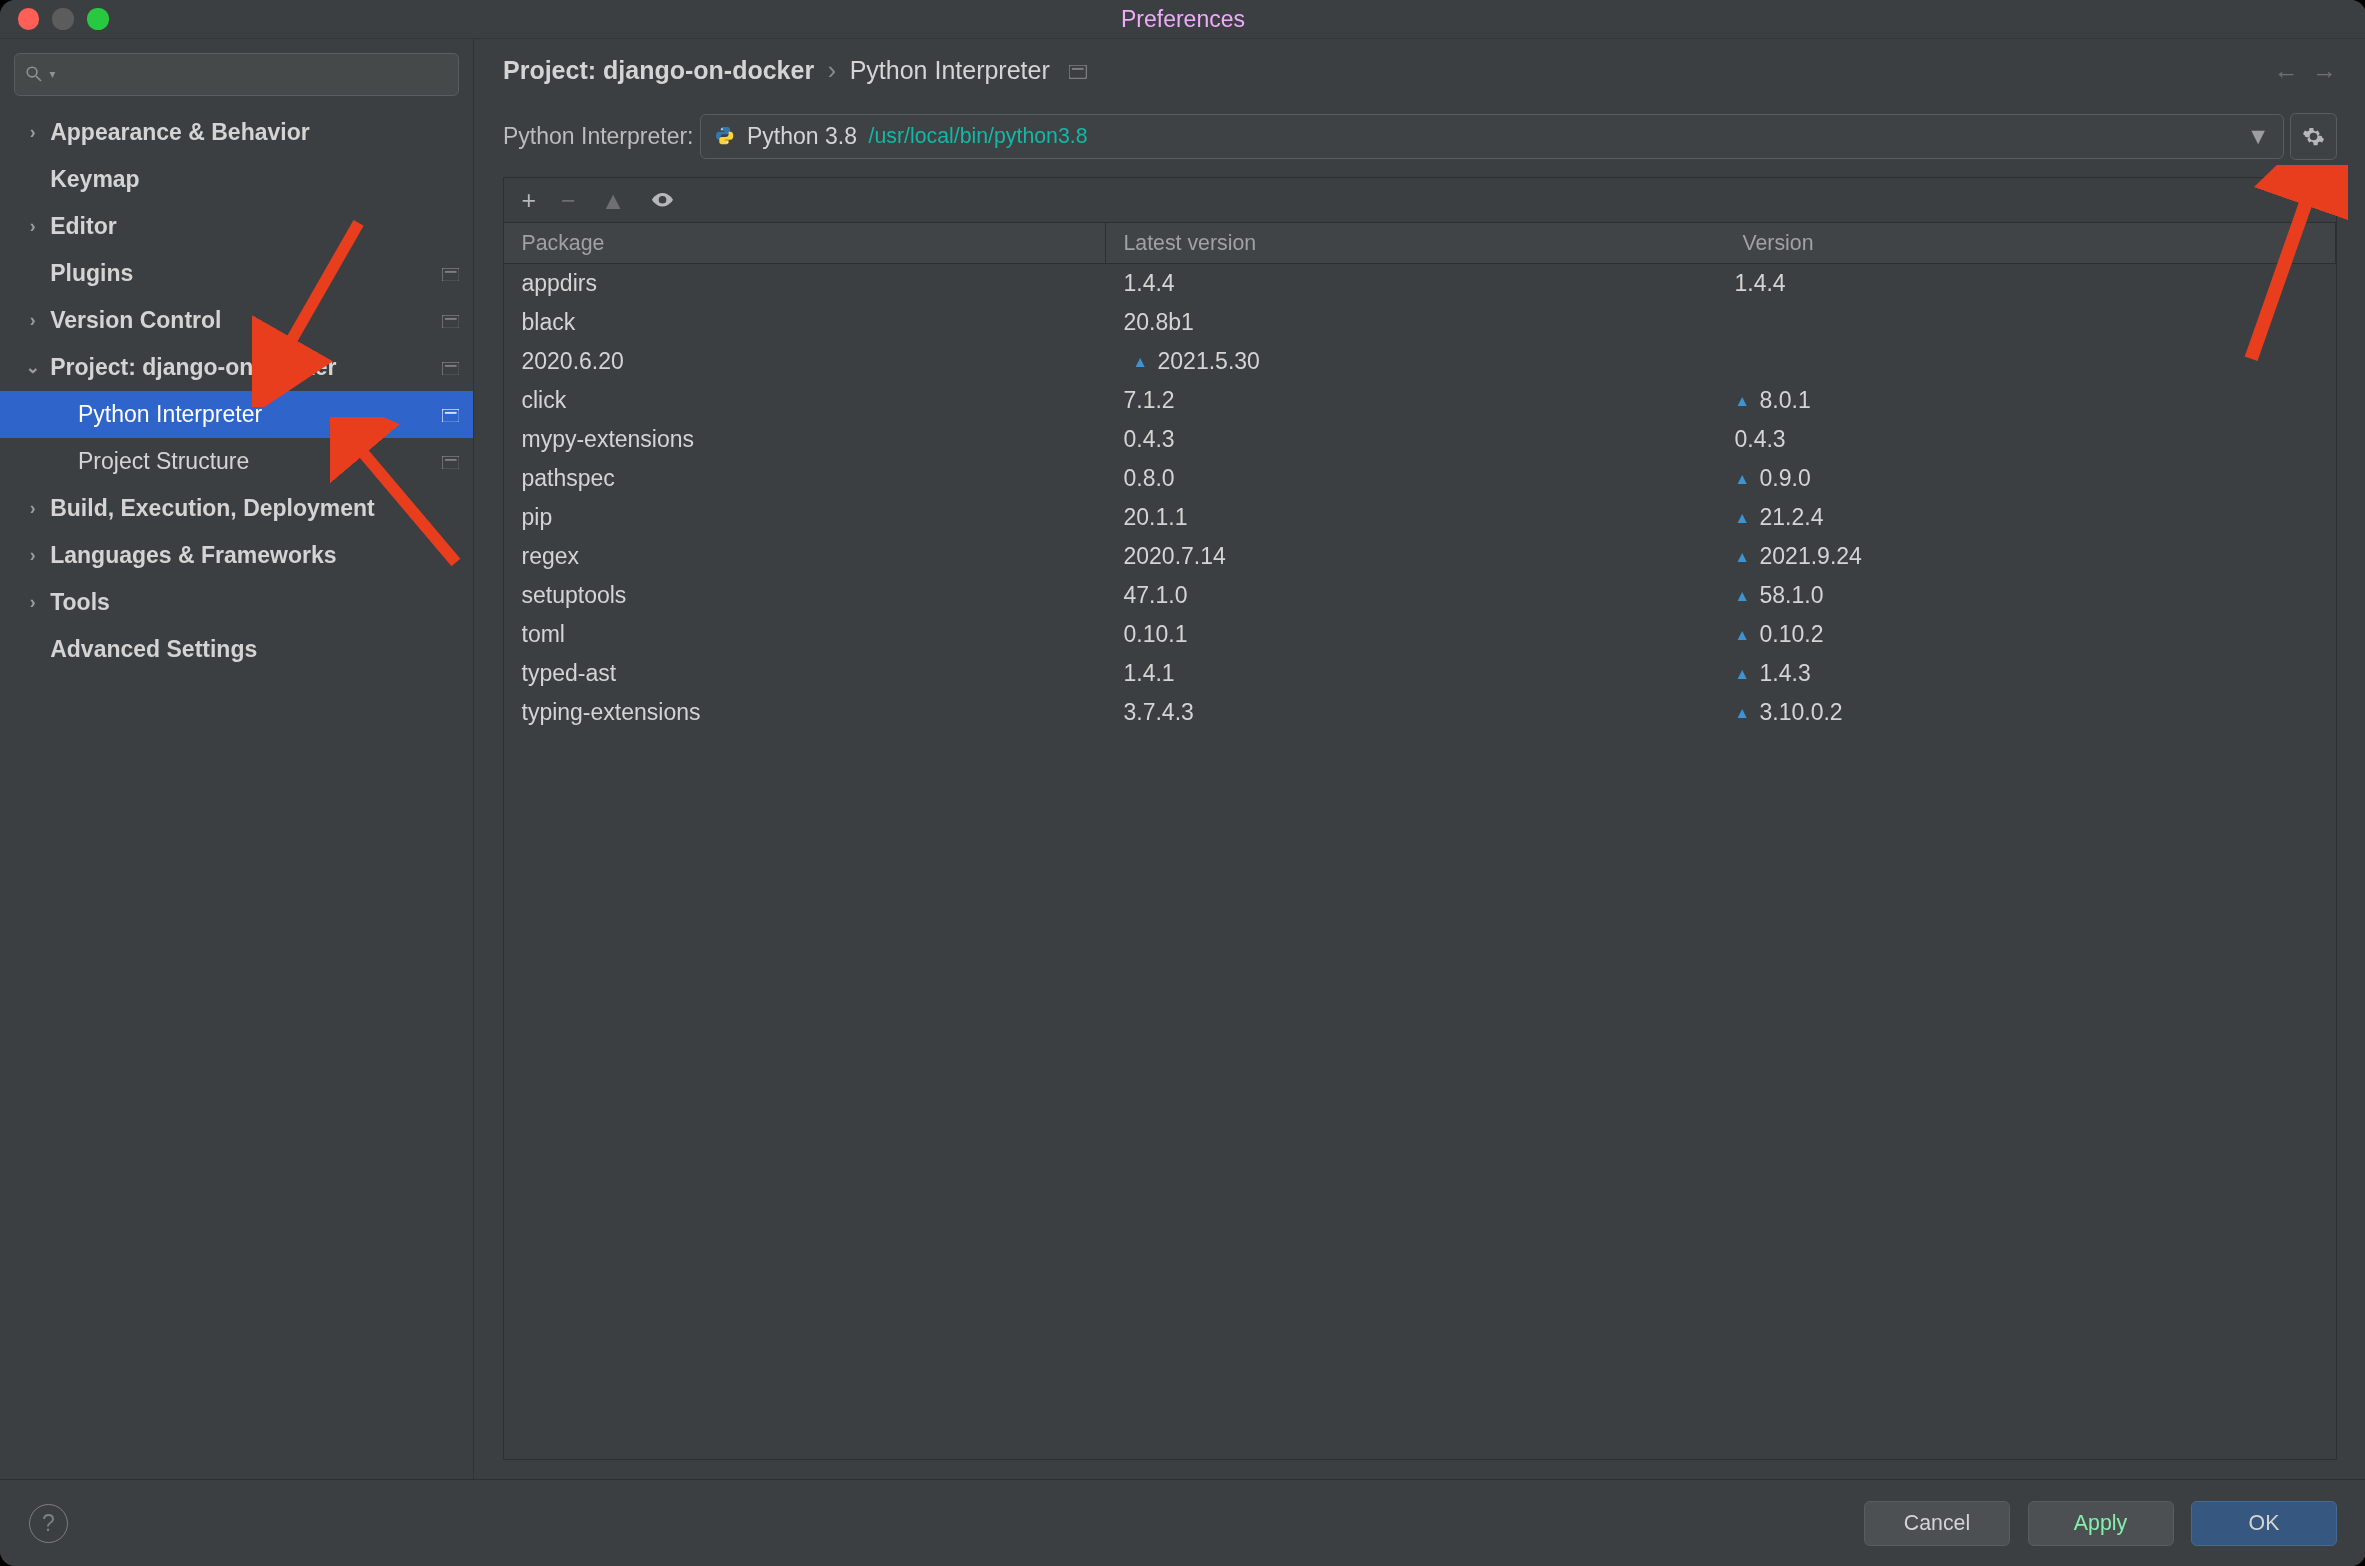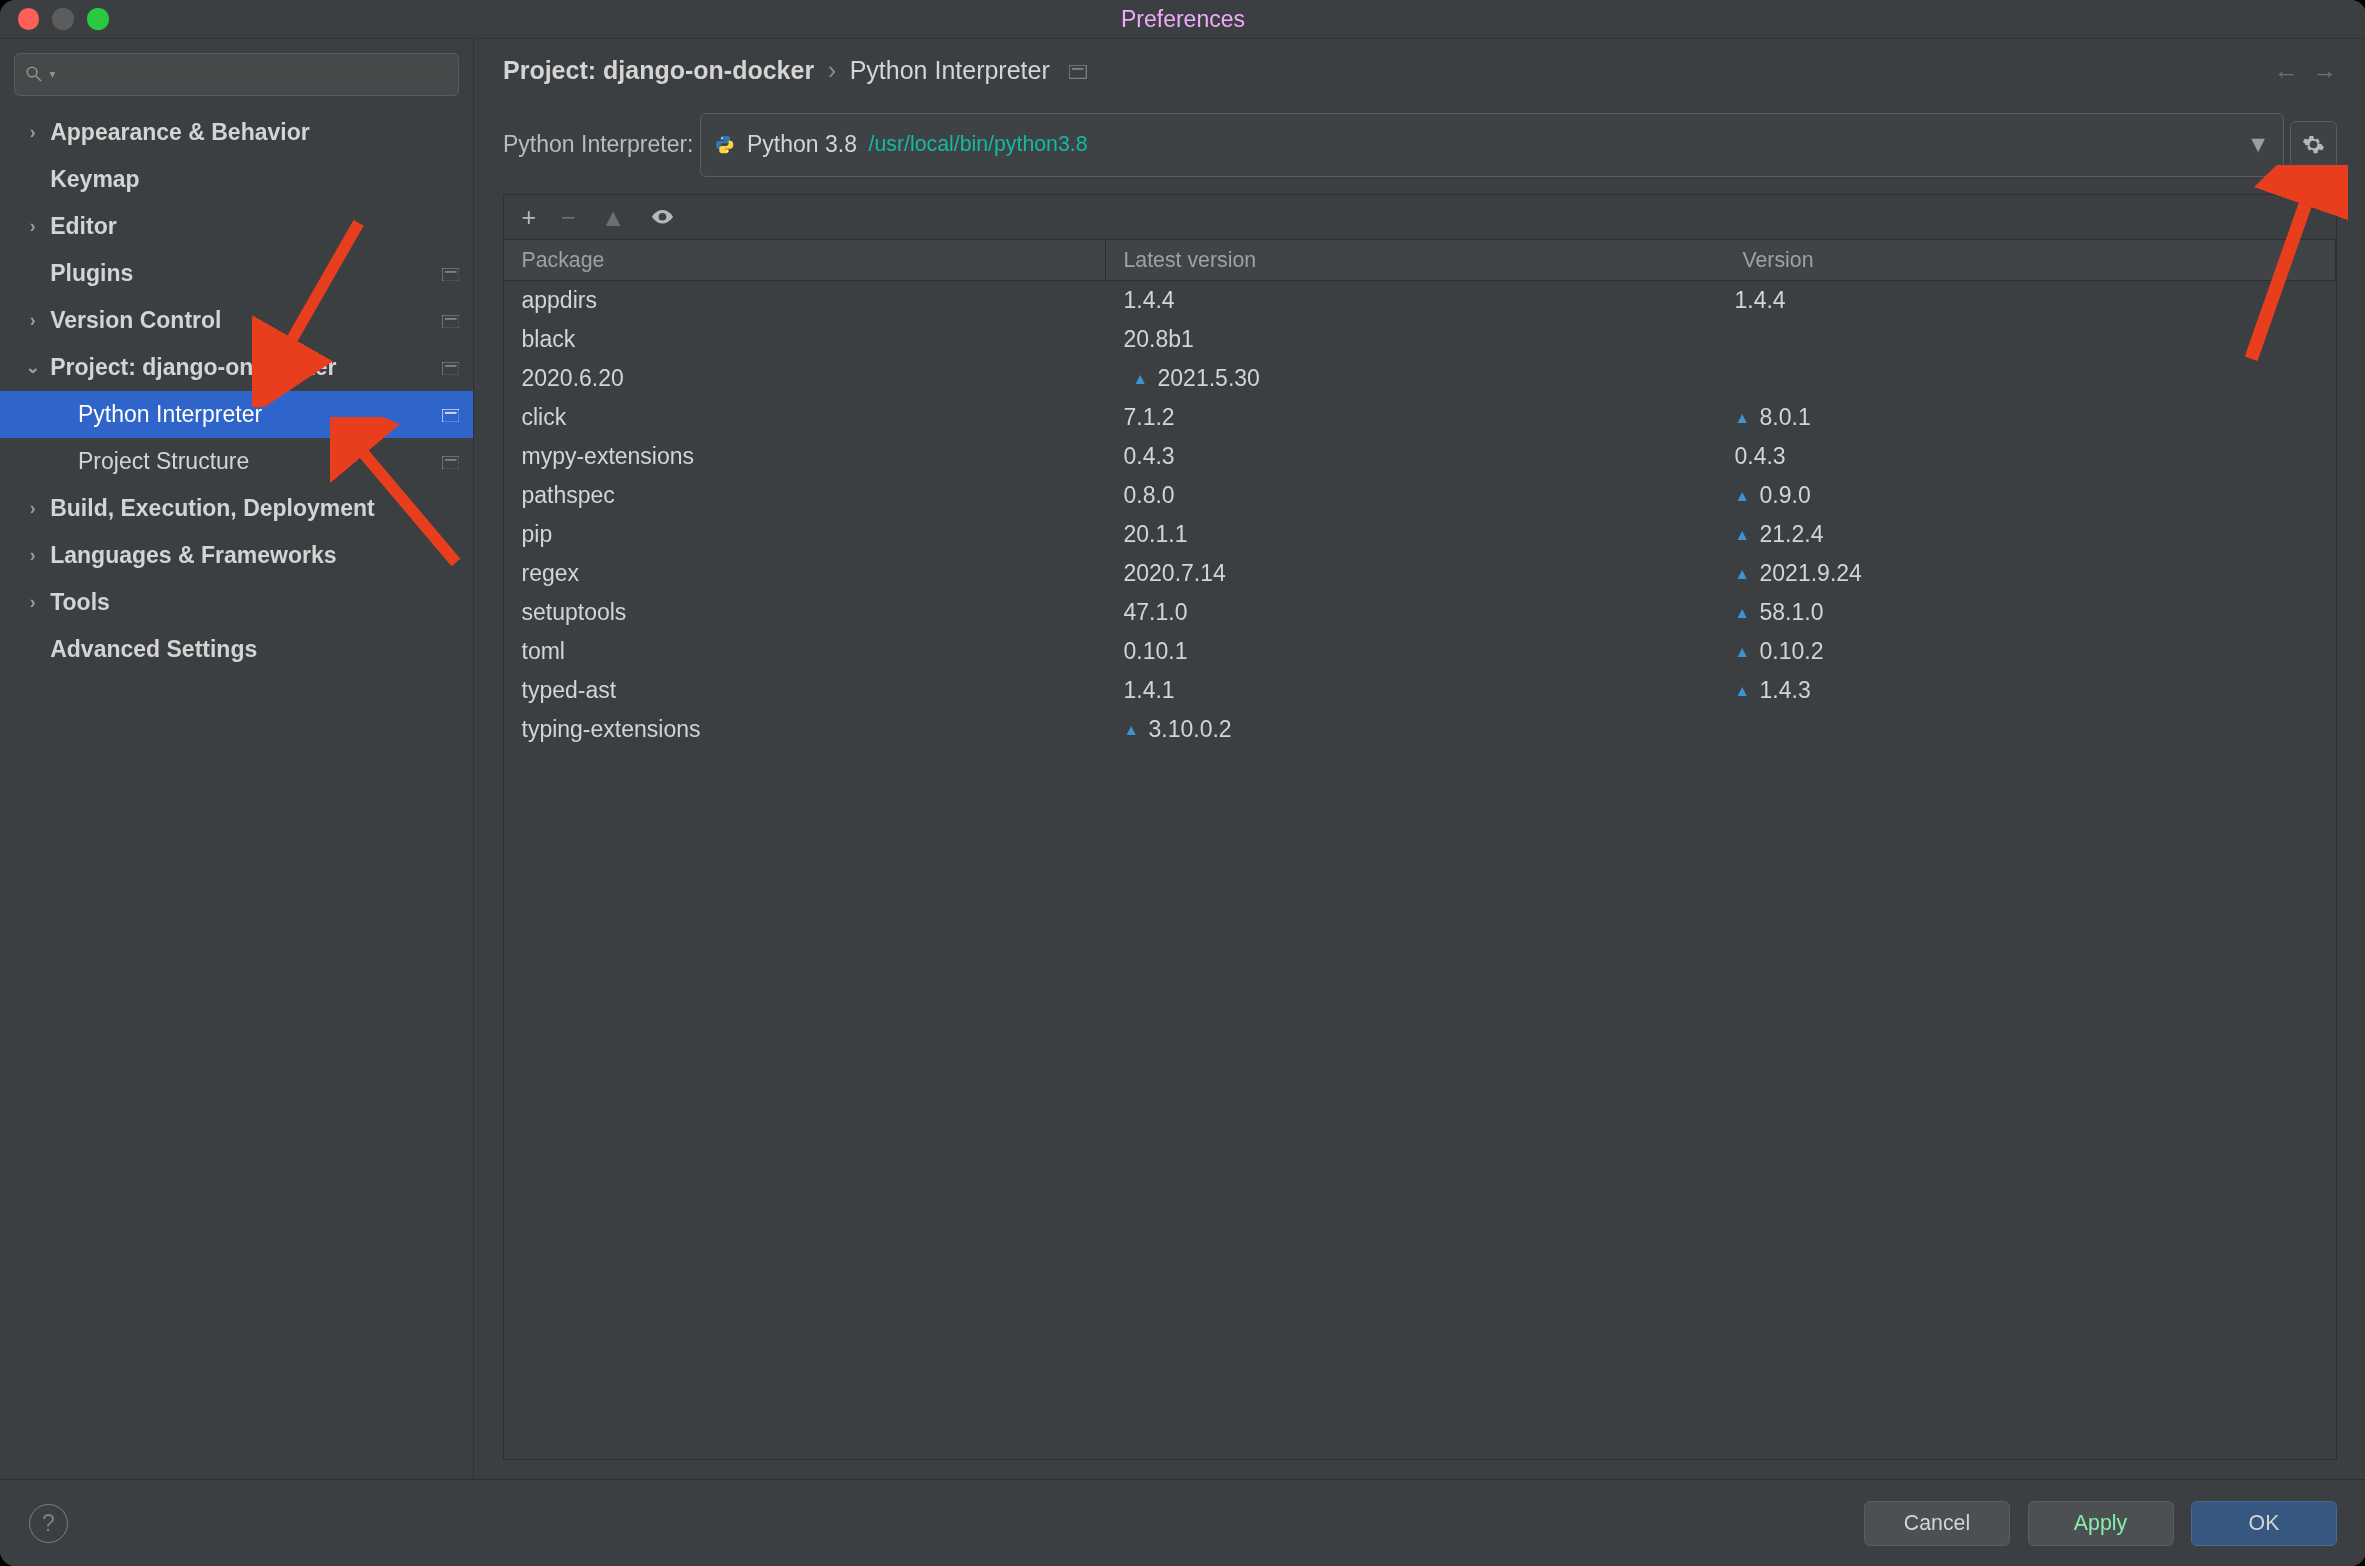--- a/index.html
+++ b/index.html
@@ -46,21 +46,21 @@
   .main{flex:1;display:flex;flex-direction:column;background:var(--bg)}
   .crumbbar{height:62px;display:flex;align-items:center;padding:0 29px;gap:13.6px;color:var(--text-bright);font-size:25px;font-weight:600}
   .crumb-sep{color:#8a8c8e;font-weight:400}
   .crumb-title{font-weight:400}
   .crumb-badge{color:#7c7e80;margin-left:5.8px}
   .navarrows{margin-left:auto;display:flex;gap:13.6px}
   .navarrows span{color:#6f7173;font-size:25px}
   
   .interp-row{display:flex;align-items:center;padding:11.6px 29px 17.5px 29px;gap:6px}
   .interp-label{color:var(--text);font-size:23px}
-  .interp-combo{flex:1;height:64px;background:#3f4244;border:1px solid #5a5d5f;border-radius:5.8px;display:flex;align-items:center;padding:0 13.6px;gap:11.6px;color:var(--text-bright);font-size:23px}
+  .interp-combo{flex:1;height:45px;background:#3f4244;border:1px solid #5a5d5f;border-radius:5.8px;display:flex;align-items:center;padding:0 13.6px;gap:11.6px;color:var(--text-bright);font-size:23px}
   .interp-combo .path{color:#14b8a6;font-size:21.3px}
   .interp-combo .dd{margin-left:auto;color:#9b9d9f}
   .gear-btn{width:47px;height:47px;border:1px solid #5a5d5f;border-radius:5.8px;display:flex;align-items:center;justify-content:center;background:#3f4244;color:#b5b7b9}
   
   .panel{margin:0 29px;flex:1;display:flex;flex-direction:column;border:1px solid #2e2f31;min-height:0}
   .toolbar{height:45px;display:flex;align-items:center;gap:25px;padding:0 17.5px;color:#b5b7b9;font-size:25px;border-bottom:1px solid #2e2f31}
   .toolbar .dis{color:#6d6f71}
   .thead{display:flex;height:41px;background:#414446;color:#9fa1a3;font-size:21.3px;border-bottom:1px solid #2e2f31}
   .th{display:flex;align-items:center;padding:0 17.5px;border-right:1px solid #2e2f31}
   .th.pkg{flex:0 0 602px}
@@ -313,20 +313,21 @@
             <div class="row">
               <div class="td pkg">typed-ast</div>
               <div class="td ver">1.4.1</div>
               <div class="td lat">
                 <span class="up-ico">▲</span>
                 <span>1.4.3</span>
               </div>
             </div>
             <div class="row">
               <div class="td pkg">typing-extensions</div>
+              <div class="td ver">3.7.4.3</div>
               <div class="td lat">
                 <span class="up-ico">▲</span>
                 <span>3.10.0.2</span>
               </div>
             </div>
           </div>
       </div>
       <div style="height:19.4px"></div>
     </div>
   </div>

